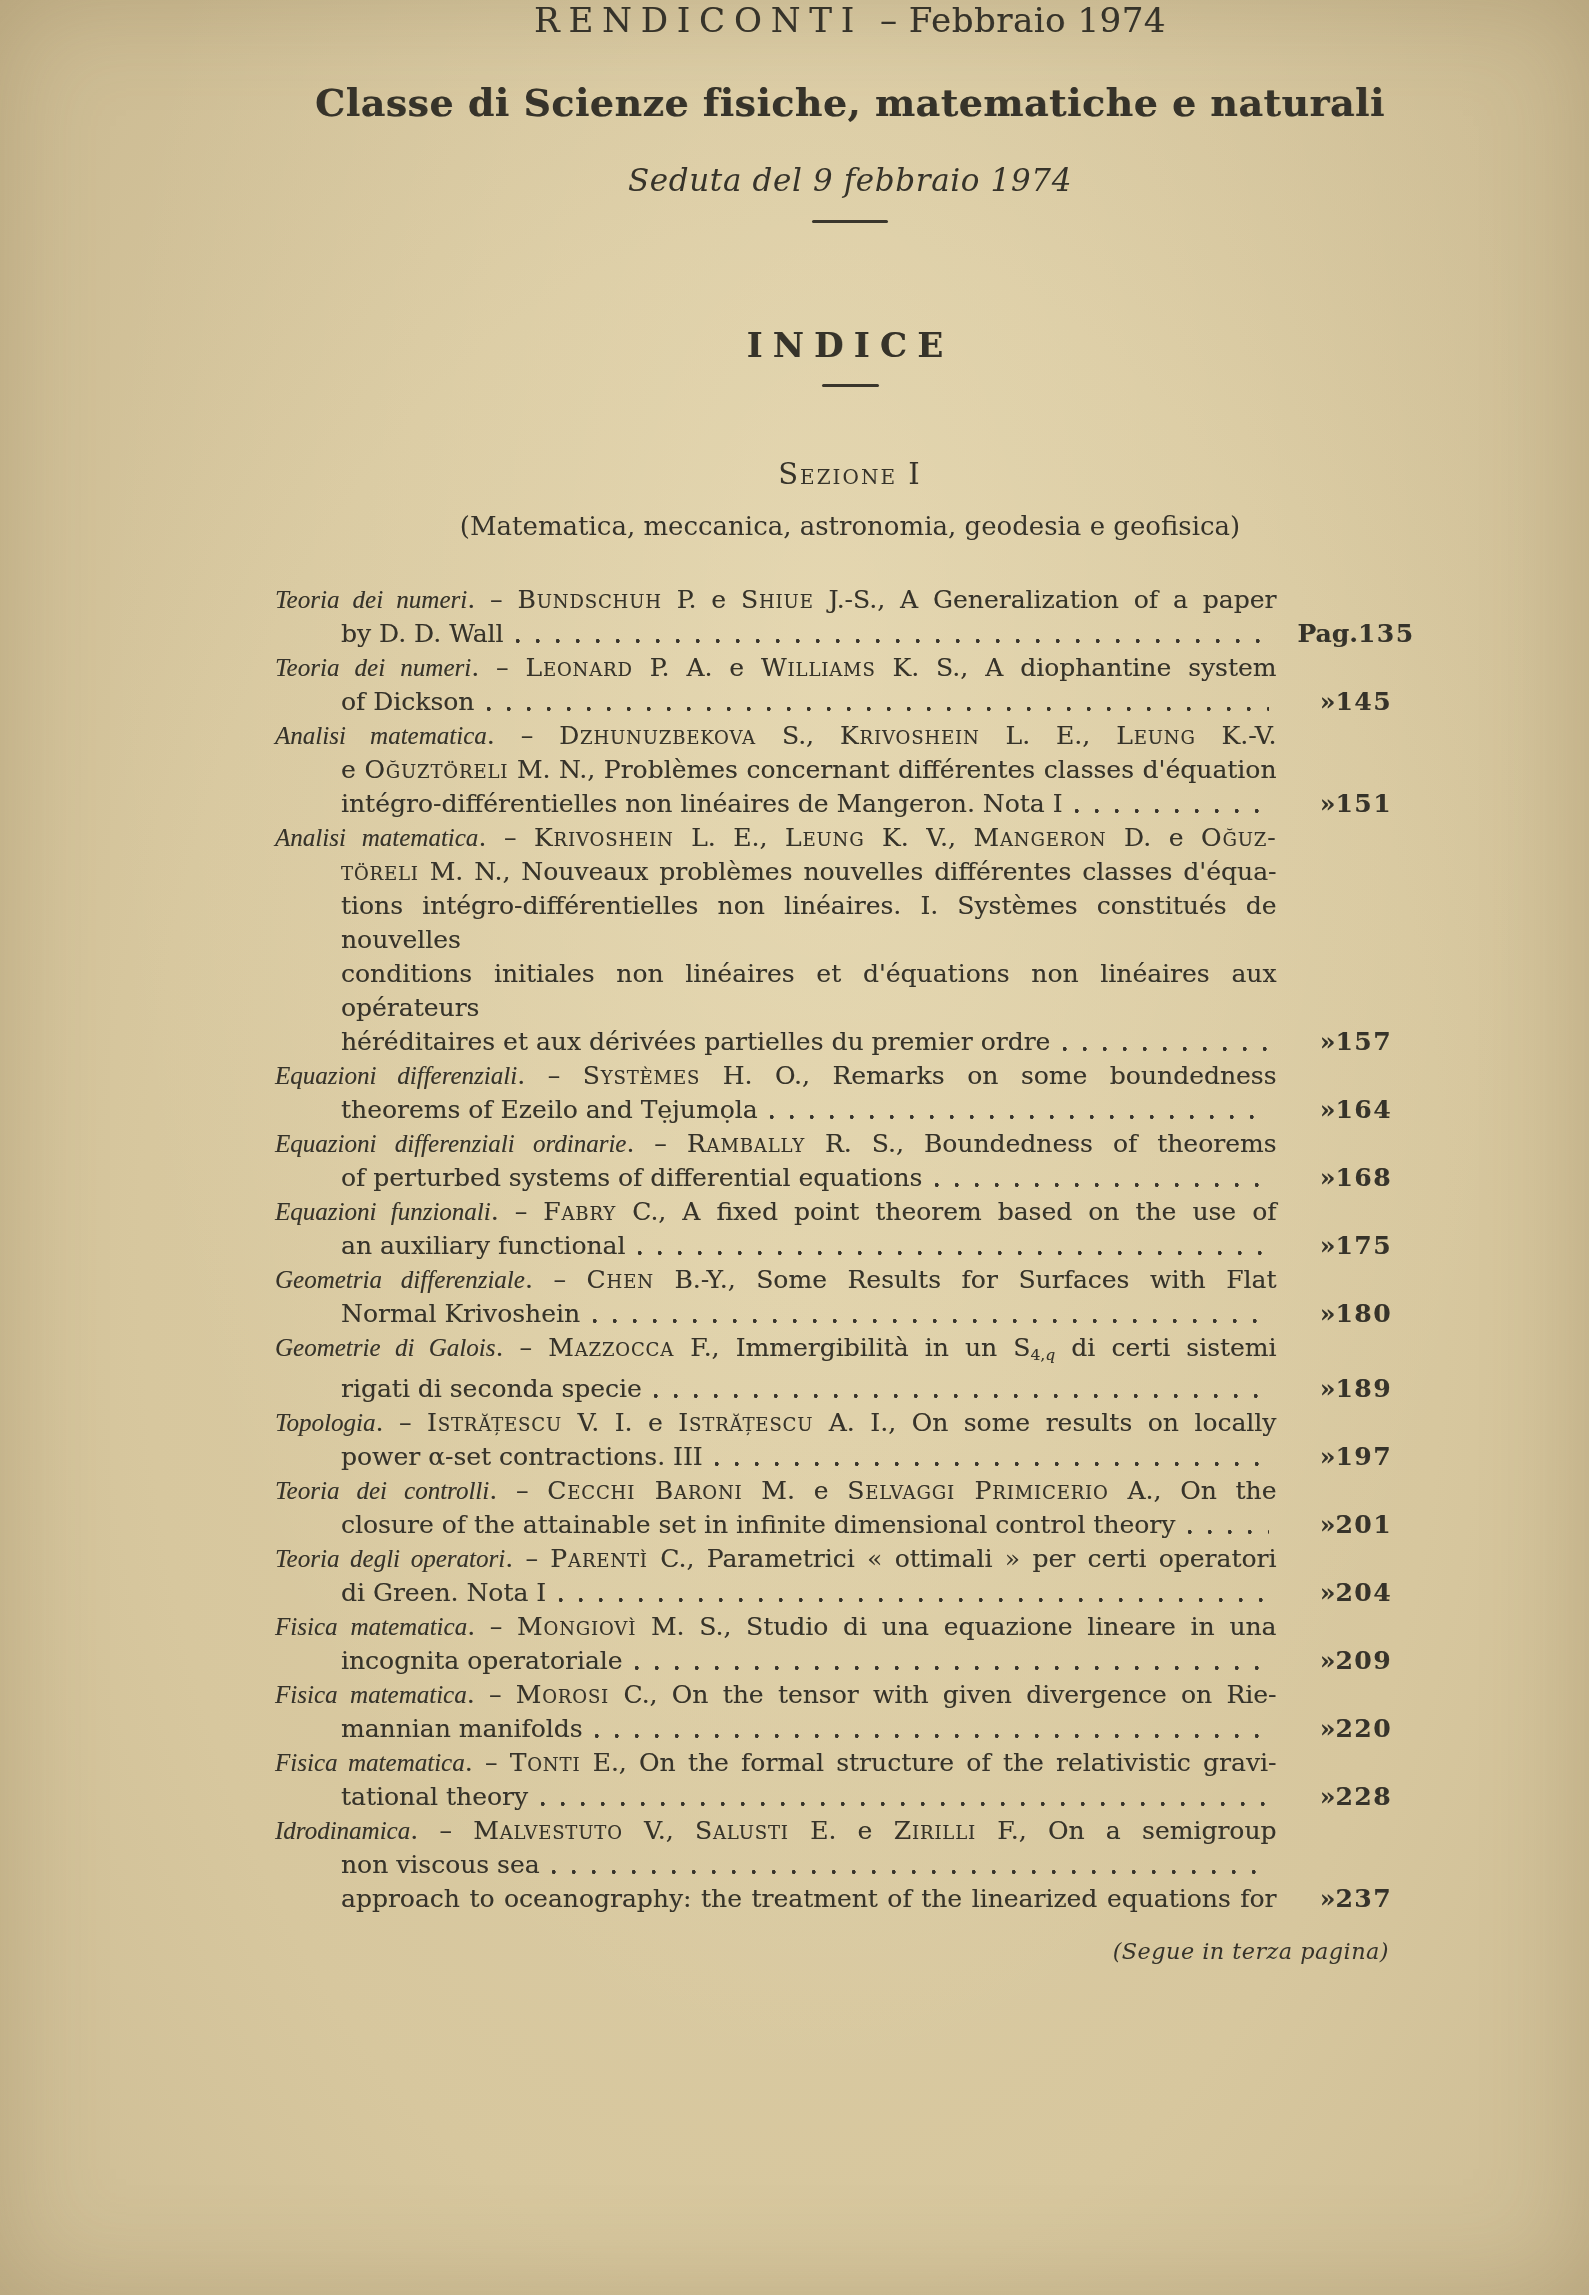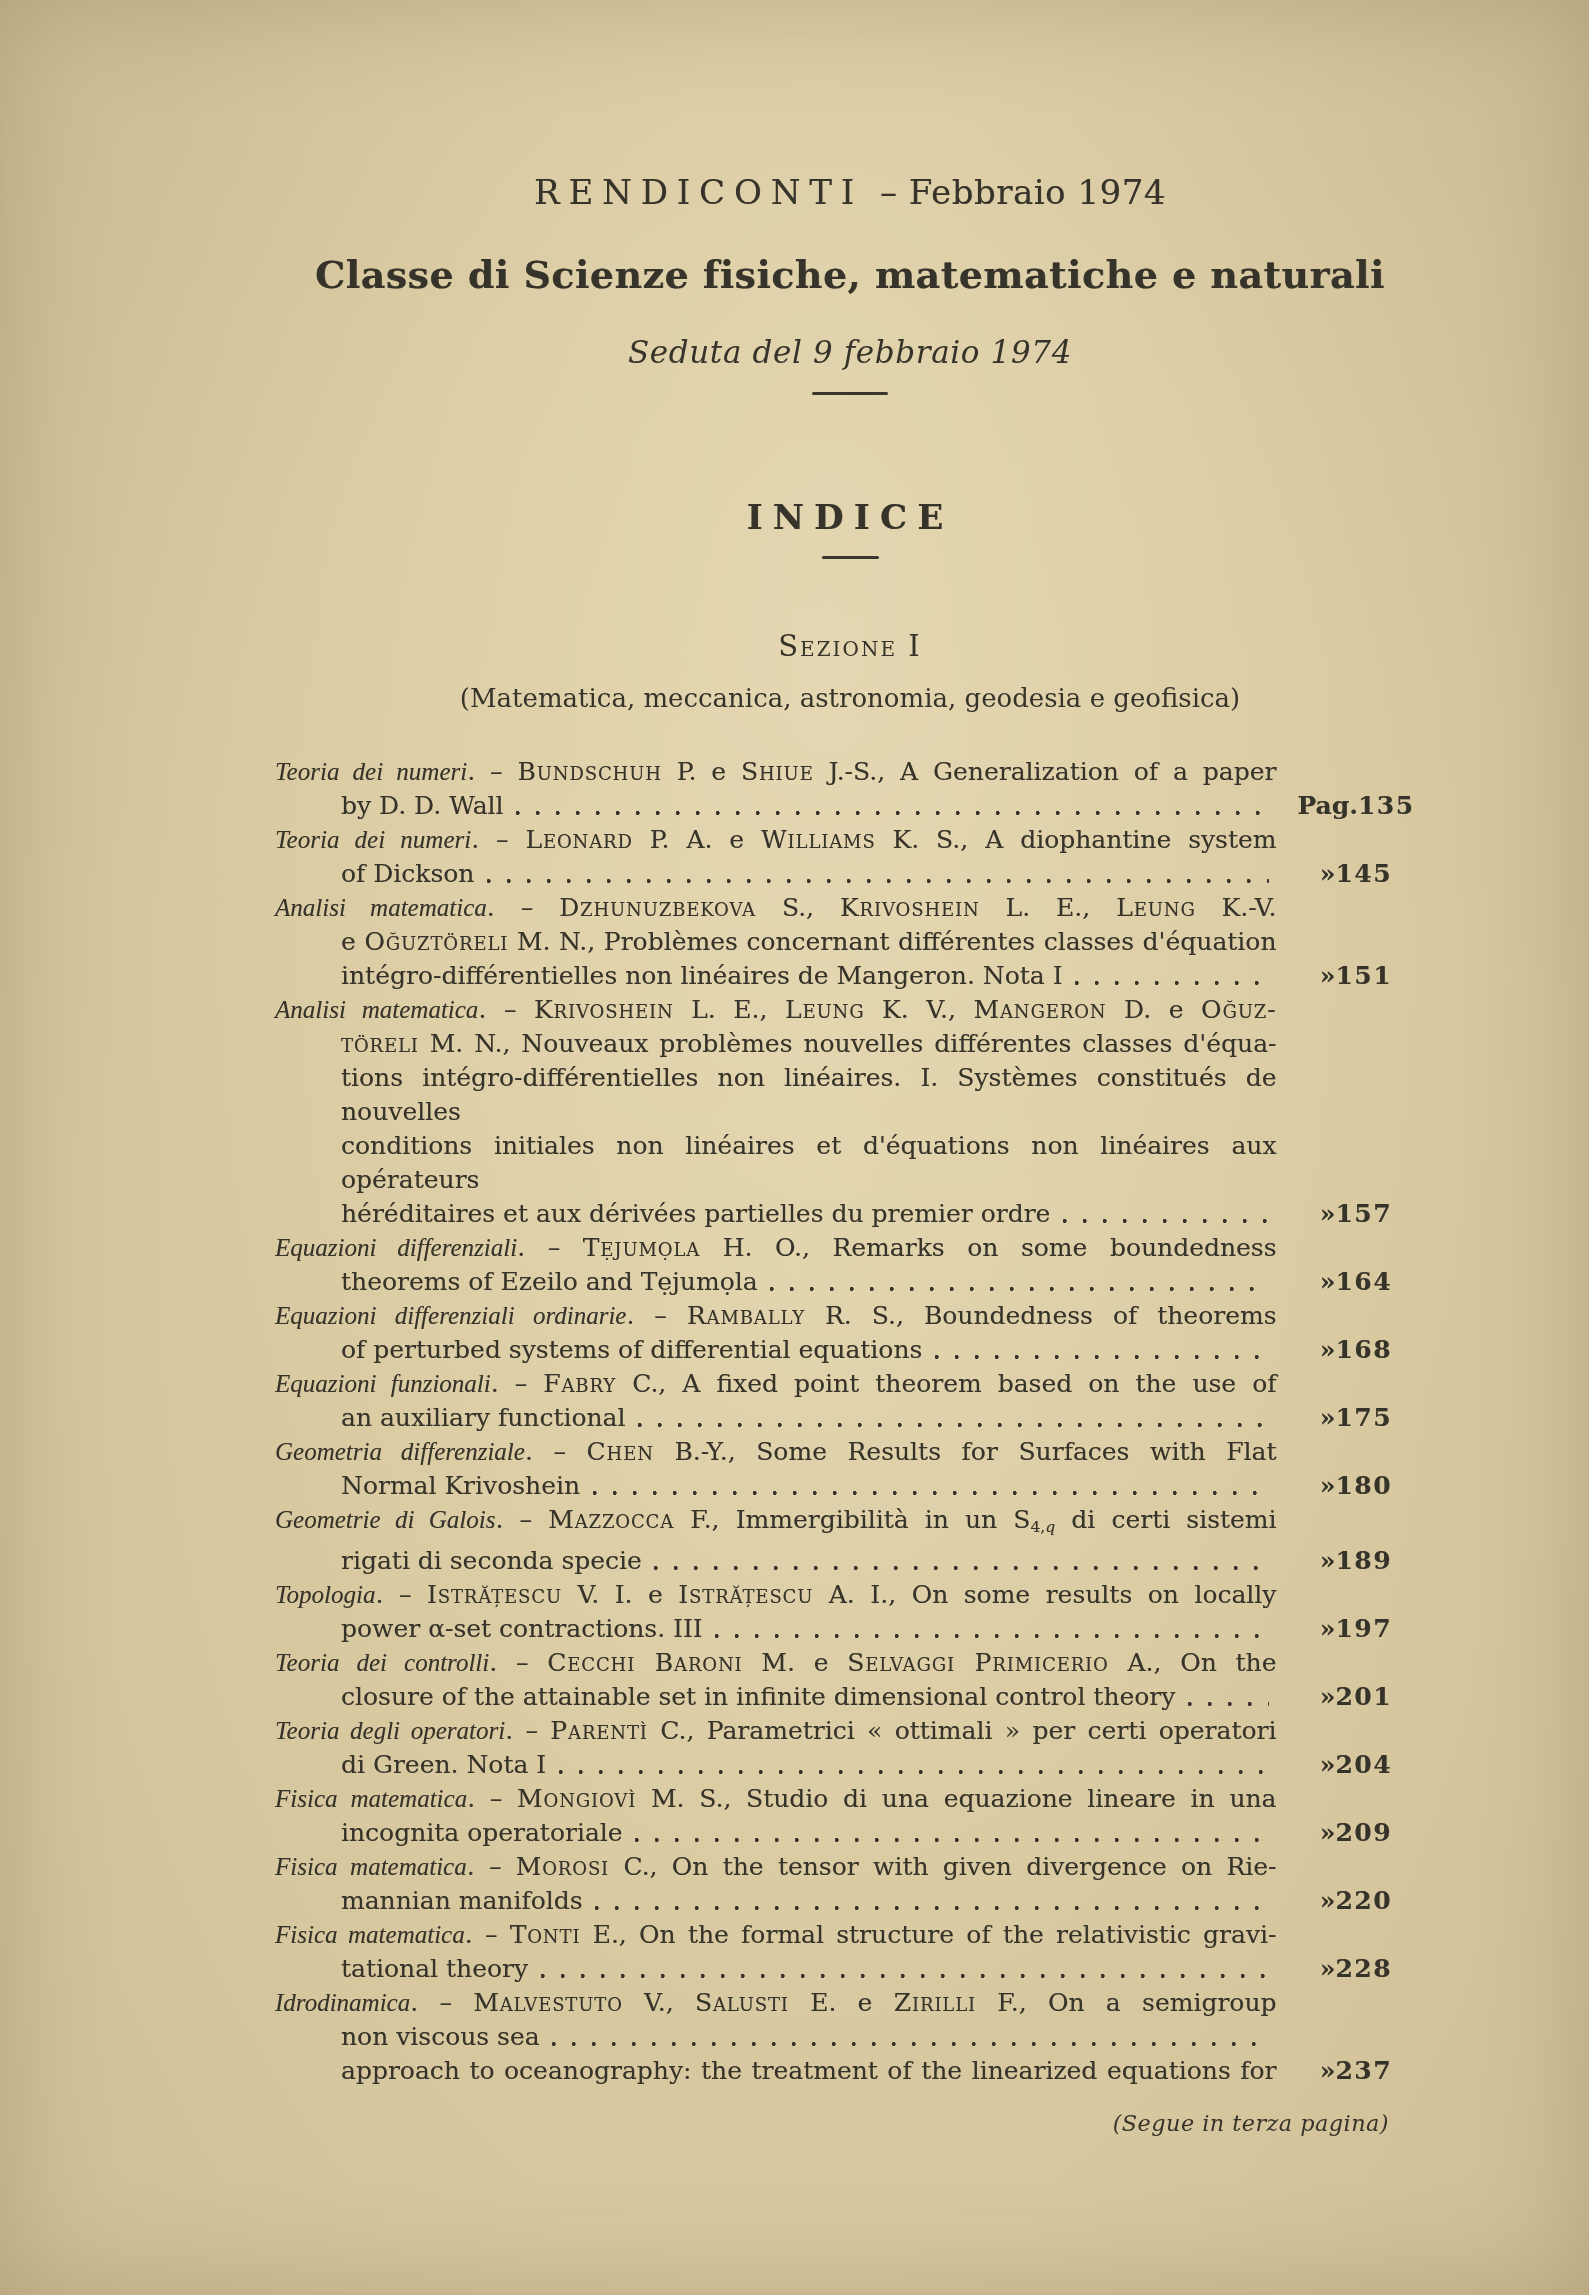--- a/index.html
+++ b/index.html
@@ -8,21 +8,21 @@
     width:1589px;height:2295px;
     background:
       radial-gradient(ellipse at 52% 28%, rgba(255,246,214,0.30), rgba(0,0,0,0) 62%),
       radial-gradient(ellipse at 50% 55%, #dccda5 0%, #d7c79e 58%, #cbba92 100%);
     box-shadow: inset 0 0 105px rgba(118,98,58,0.28);
     overflow:hidden;
     font-family:"DejaVu Serif","Liberation Serif",serif;
     color:#36332a;
   }
   .inner{padding:0 164px 0 275px;text-align:center;}
-  .masthead{margin-top:172px;font-size:34px;white-space:nowrap;
+  .masthead{font-size:34px;white-space:nowrap;
     text-shadow:0.3px 0.3px 0.5px rgba(58,52,38,0.45);}
   .journal{letter-spacing:0.26em;}
   .issue{margin-left:0.18em;letter-spacing:0.015em;}
   .title{margin:40px 0 0;font-size:38px;font-weight:700;letter-spacing:0.012em;
     text-shadow:0.4px 0.4px 0.6px rgba(58,52,38,0.5);}
   .session{margin-top:37px;font-size:31px;font-style:italic;letter-spacing:0.02em;}
   .rule{background:#3a362c;border-radius:1.5px;}
   .rule-session{width:76px;height:2.2px;margin:22.4px auto 0;}
   .indice{margin-top:102px;font-size:34px;font-weight:700;letter-spacing:0.30em;
     text-shadow:0.4px 0.4px 0.6px rgba(58,52,38,0.5);}
@@ -120,21 +120,21 @@
               <span class="leader"></span>
             </div>
           </div>
           <div class="pageref">
             <span class="plabel">»</span>
             <span class="pnum">157</span>
           </div>
         </div>
         <div class="entry">
           <div class="entry-lines">
-            <div class="line just"><span class="seg-i">Equazioni differenziali</span><span class="seg">. – </span><span class="seg-sc">Tẹjumọla</span><span class="seg"> H. O., Remarks on some boundedness</span></div>
+            <div class="line just"><span class="seg-i">Equazioni differenziali</span><span class="seg">. – </span><span class="seg-sc">Systèmes</span><span class="seg"> H. O., Remarks on some boundedness</span></div>
             <div class="line cont last">
               <span class="ltext"><span class="seg">theorems of Ezeilo and Tẹjumọla</span></span>
               <span class="leader"></span>
             </div>
           </div>
           <div class="pageref">
             <span class="plabel">»</span>
             <span class="pnum">164</span>
           </div>
         </div>

